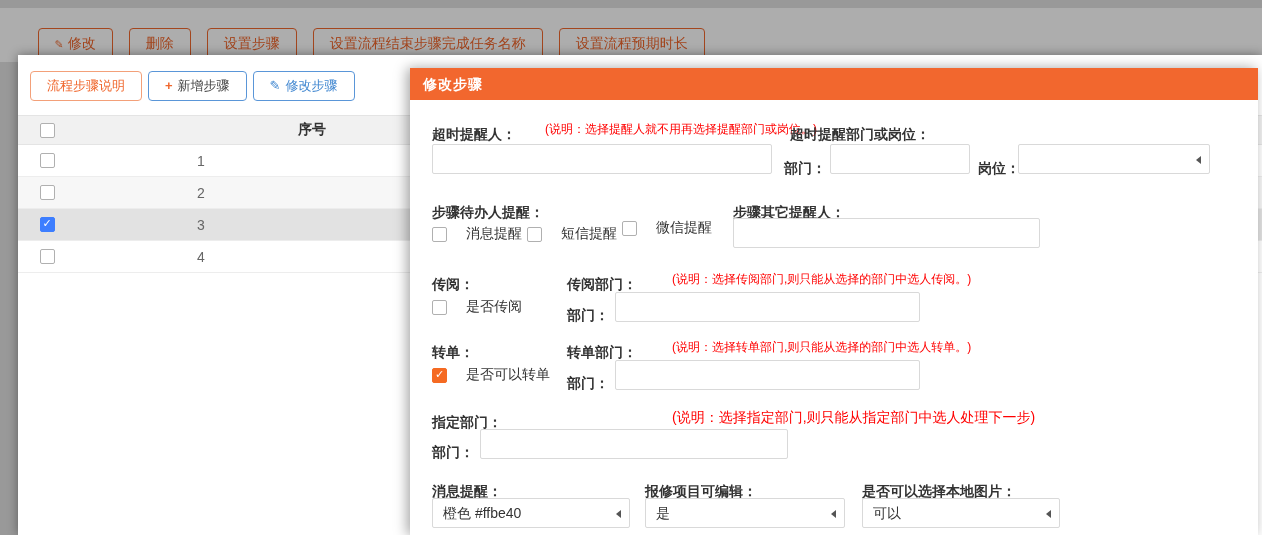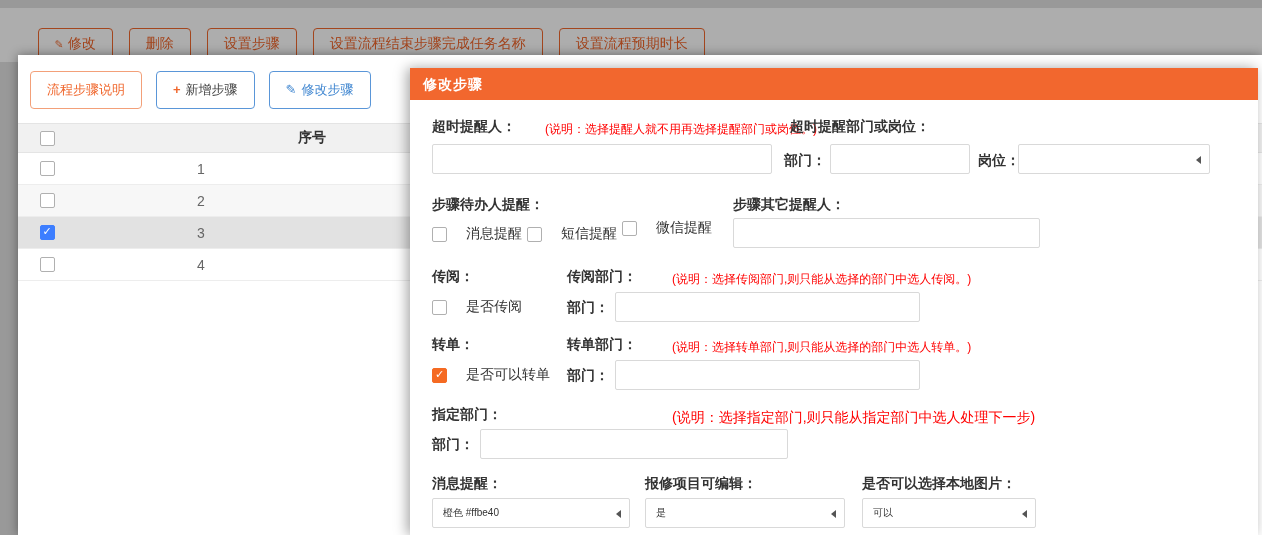--- a/index.html
+++ b/index.html
@@ -28,22 +28,22 @@
   .modal { position:absolute; background:#fff; }
   .modal-hdr {
     height:32px; background:var(--header-orange); color:#fff; font-size:14px;
     font-weight:bold; line-height:32px; padding-left:13px; letter-spacing:1px;
   }
 
   
   .modal1 { left:18px; top:55px; right:0; bottom:0; box-shadow:0 0 10px rgba(0,0,0,0.4); }
   .m1body { padding-top:16px; }
   .btnrow { display:flex; padding-left:12px; }
-  .m-btn { height:38px; line-height:28px; border-radius:4px; background:#fff; font-size:13px;
-           padding:0 16px; margin-right:14px; white-space:nowrap; cursor:pointer; }
+  .m-btn { height:30px; line-height:28px; border-radius:4px; background:#fff; font-size:13px;
+           padding:0 16px; margin-right:6px; white-space:nowrap; cursor:pointer; }
   .btn-desc { border:1px solid #f3a079; color:var(--toolbar-orange); }
   .btn-add  { border:1px solid var(--button-blue); color:#444; }
   .btn-add .plus { color:var(--toolbar-orange); font-weight:bold; margin-right:5px; }
   .btn-edit { border:1px solid var(--button-blue); color:var(--button-blue-text); }
   .btn-edit .pen { margin-right:5px; }
   .steps-table { margin-top:14px; width:100%; }
   .thead { height:30px; background:#f1f1f1; display:flex; align-items:center;
            border-top:1px solid #e4e4e4; border-bottom:1px solid #e4e4e4; }
   .col-cb { width:58px; display:flex; justify-content:center; }
   .col-seq { width:250px; text-align:center; font-size:14px; }
@@ -58,26 +58,26 @@
         position:relative; display:inline-block; flex:none; cursor:pointer; }
   .cb.checked-blue  { background:var(--check-blue);  border-color:var(--check-blue); }
   .cb.checked-orange{ background:var(--check-orange);border-color:var(--check-orange); }
   .cb.checked-blue::after,.cb.checked-orange::after {
     content:"\2713"; position:absolute; left:2px; top:-1px; color:#fff;
     font-size:11px; font-weight:bold; }
 
   
   .modal2 { left:410px; top:68px; width:848px; height:467px; box-shadow:-3px 0 12px rgba(0,0,0,0.35); }
   .m2body { position:relative; height:435px; }
-  .flabel { position:absolute; font-size:14px; color:#333; font-weight:700; white-space:nowrap; }
+  .flabel { position:absolute; font-size:14px; color:#333; font-weight:700; white-space:nowrap;margin-top:8px; }
   .fnote  { position:absolute; font-size:12px; color:var(--note-red); white-space:nowrap; }
   .fin { position:absolute; height:30px; border:1px solid #d9d9d9; border-radius:2px;
          font-size:13px; padding:0 8px; outline:none; background:#fff; }
   .fsel { position:absolute; height:30px; border:1px solid #d9d9d9; border-radius:2px;
-          font-size:10px; color:#333; line-height:28px; padding:0 22px 0 10px; background:#fff;
+          font-size:14px; color:#333; line-height:28px; padding:0 22px 0 10px; background:#fff;
           cursor:pointer; white-space:nowrap; overflow:hidden; }
   .caret { position:absolute; right:8px; top:11px; width:0; height:0;
            border-top:4px solid transparent; border-bottom:4px solid transparent;
            border-right:5px solid #555; }
   .cbgroup { position:absolute; display:flex; align-items:center; font-size:14px; color:#333;gap:12px; }
   .cbgroup .cbl { margin-left:7px; white-space:nowrap; }
 
   
   .lp1{left:22px;top:18px} .lp2{left:135px;top:21px} .lp3{left:380px;top:18px}
   .ip1{left:22px;top:44px;width:340px} .lp4{left:374px;top:52px}
@@ -87,21 +87,21 @@
   .cg1{left:22px;top:125px} .cg2{left:117px;top:125px} .cg3{left:212px;top:119px}
   .ip3{left:323px;top:118px;width:307px}
   .lp8{left:22px;top:168px} .lp9{left:157px;top:168px} .lp10{left:262px;top:171px}
   .cg4{left:22px;top:198px} .lp11{left:157px;top:199px} .ip4{left:205px;top:192px;width:305px}
   .lp12{left:22px;top:236px} .lp13{left:157px;top:236px} .lp14{left:262px;top:239px}
   .cg5{left:22px;top:266px} .lp15{left:157px;top:267px} .ip5{left:205px;top:260px;width:305px}
   .lp16{left:22px;top:306px} .lp17{left:262px;top:309px;font-size:14px}
   .lp18{left:22px;top:336px} .ip6{left:70px;top:329px;width:308px}
   .lp19{left:22px;top:375px} .lp20{left:235px;top:375px} .lp21{left:452px;top:375px}
   .sp2{left:22px;top:398px;width:198px} .sp3{left:235px;top:398px;width:200px}
-  .sp4{left:452px;top:398px;width:174px}
+  .sp4{left:452px;top:398px;width:198px}
 </style>
 </head>
 <body>
 
 <div class="topbar">
   <div class="topbar-btns">
     <button class="tb-btn"><span class="ticon">✎</span><span>修改</span></button>
     <button class="tb-btn"><span>删除</span></button>
     <button class="tb-btn"><span>设置步骤</span></button>
     <button class="tb-btn"><span>设置流程结束步骤完成任务名称</span></button>

